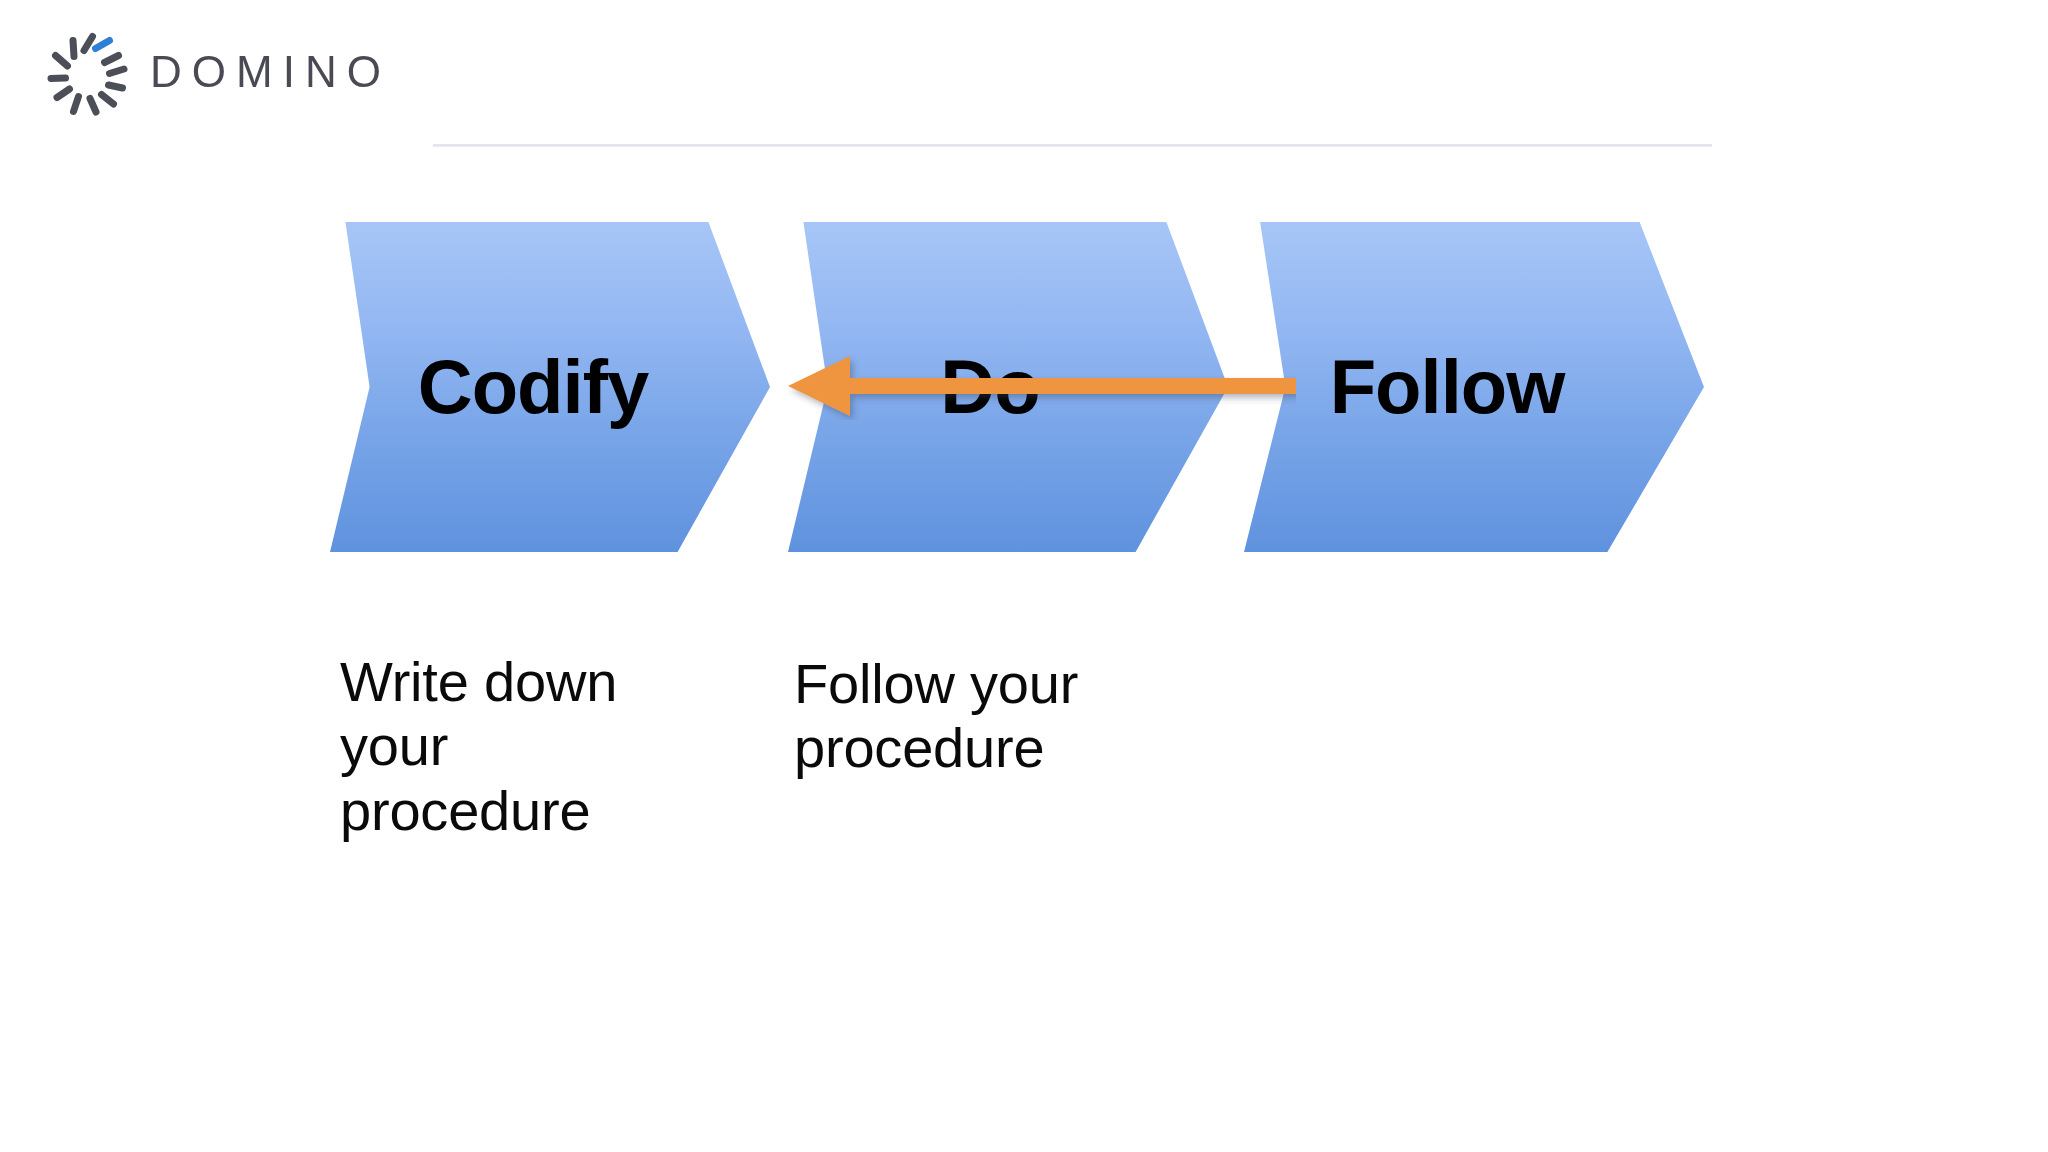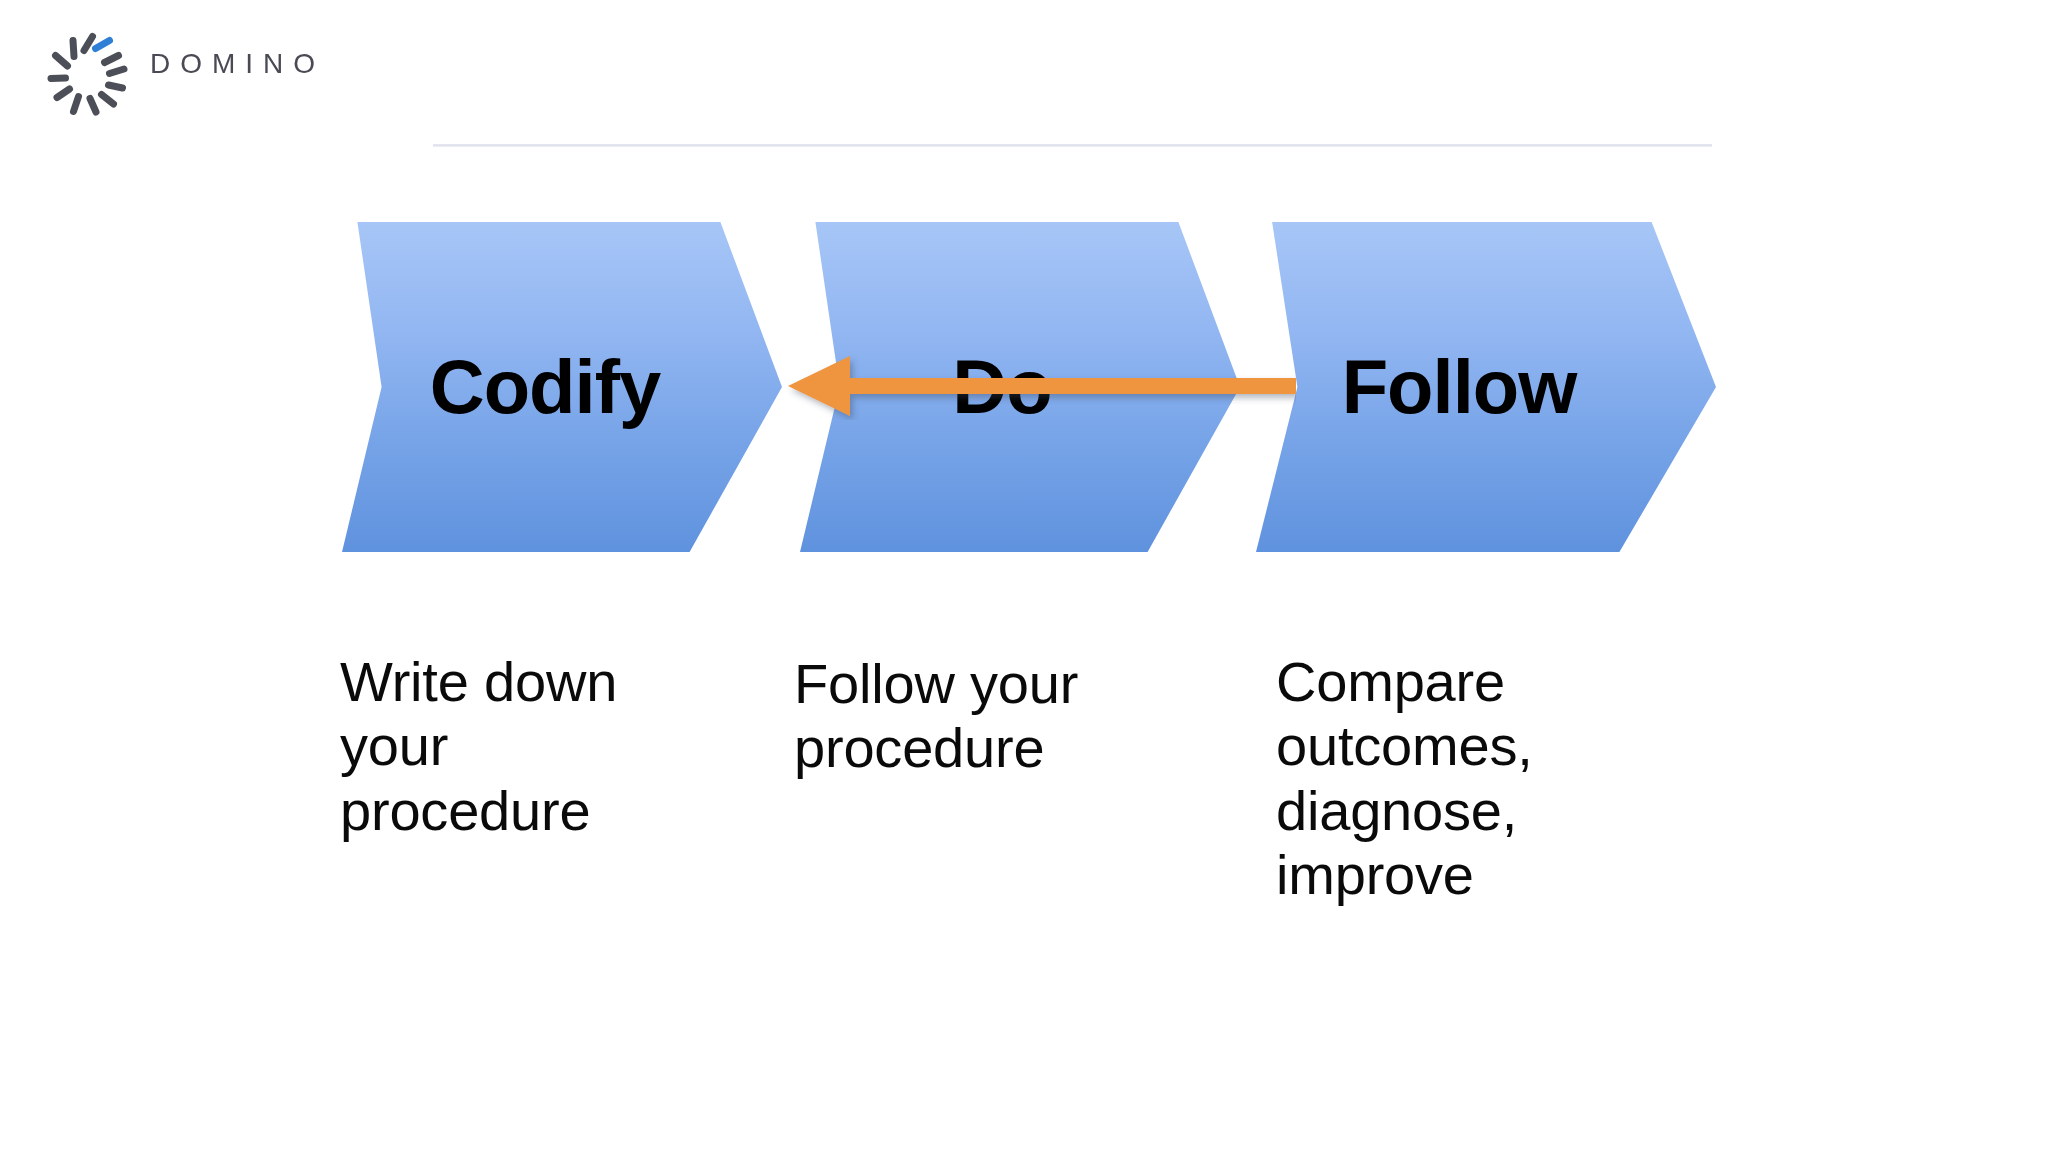--- a/index.html
+++ b/index.html
@@ -32,42 +32,42 @@
     left: 0;
     top: 0;
     width: 96px;
     height: 96px;
   }
   .brand-word {
     position: absolute;
     left: 110px;
     top: 26px;
     font-family: "Liberation Sans", sans-serif;
-    font-size: 28px;
+    font-size: 44px;
     font-weight: 300;
     letter-spacing: 10px;
     color: #4a4a55;
     white-space: nowrap;
     line-height: 1;
   }
 
   
   .divider {
     position: absolute;
     left: 433px;
     top: 144px;
     width: 1279px;
     height: 3px;
     background: linear-gradient(to bottom, #e6e8f0 0%, #dfe2ee 55%, #f2f3f8 100%);
   }
 
   
   .chevron-row {
     position: absolute;
-    left: 16px;
+    left: 4px;
     top: 0;
     width: 1980px;
     height: 1152px;
     pointer-events: none;
   }
   .chev-wrap { position: absolute; top: 222px; height: 330px; }
   .chev-wrap.c0 { left: 326px;  width: 440px; }
   .chev-wrap.c1 { left: 784px;  width: 440px; }
   .chev-wrap.c2 { left: 1240px; width: 460px; }
 
@@ -188,15 +188,14 @@
       </defs>
       <g filter="url(#arrShadow)">
         <rect x="68" y="26" width="448" height="16" fill="#ef9541"></rect>
         <polygon points="8,34 70,4 70,64" fill="#ef9541"></polygon>
       </g>
     </svg>
   </div>
 
   <div class="caption k0">Write down your procedure</div>
   <div class="caption k1">Follow your procedure</div>
-  <div class="caption k2">Compare outcomes, diagnose, improve</div>
 
 </div>
 
 </body></html>

